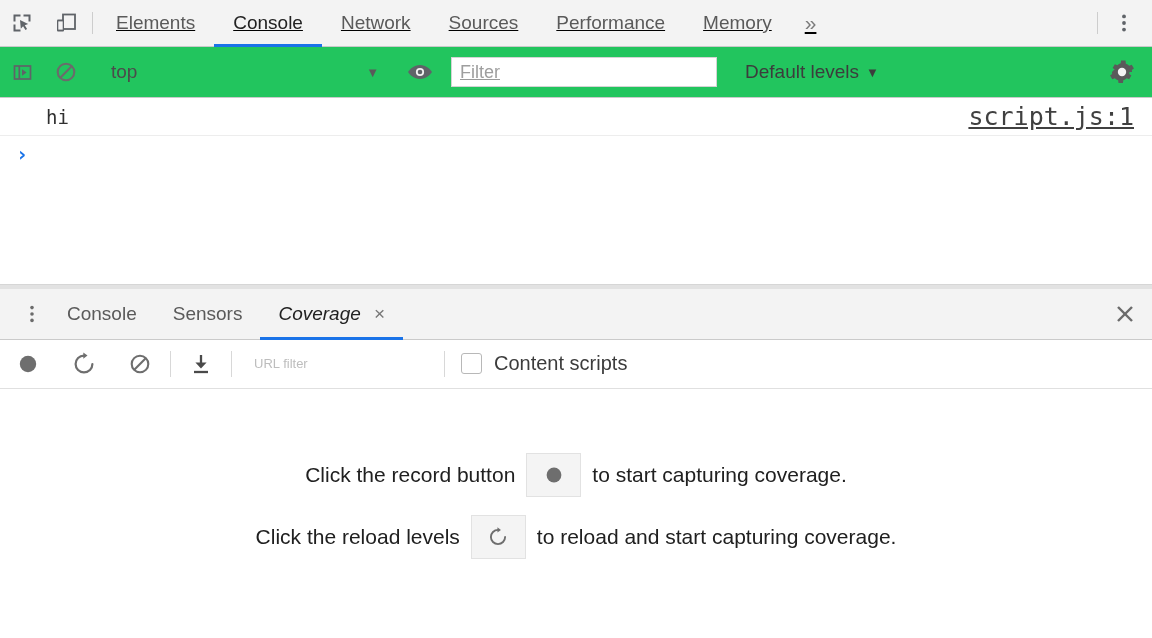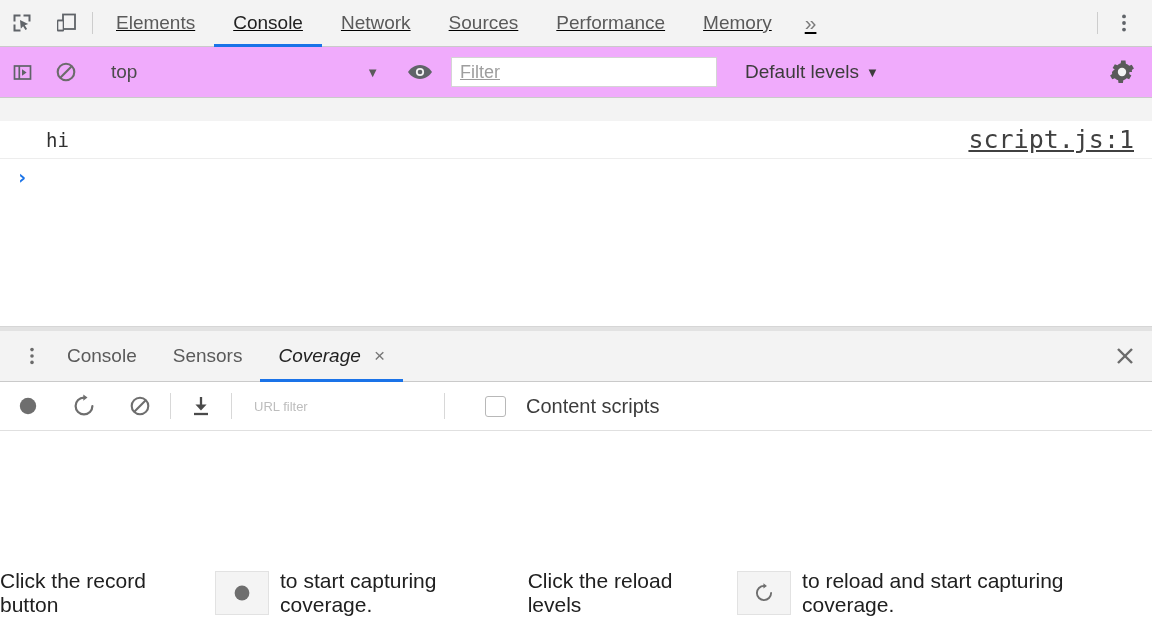--- a/index.html
+++ b/index.html
@@ -37,21 +37,21 @@
   .tab.active::after {
     content: ""; position: absolute; left: 0; right: 0; bottom: -1px;
     height: 3px; background: #1a73e8;
   }
   .tab.chev { font-size: 21px; padding: 0 14px; color: #7a7a7a; }
   .spacer { flex: 1 1 auto; }
 
   
   .consoletoolbar {
     height: 51px; flex: 0 0 51px;
-    background: #f0abfc;
+    background: #22c55e;
     border-bottom: 1px solid #cacaca;
     display: flex; align-items: center;
   }
   .ctx-select {
     display: flex; align-items: center; justify-content: space-between;
     width: 292px; height: 30px; padding: 0 10px 0 14px;
     font-size: 19px; color: #4b4b4b;
     cursor: default;
   }
   .ctx-select .caret { font-size: 13px; color: #5a5a5a; }
@@ -65,21 +65,21 @@
   }
   .filter-input::placeholder { color: #9e9e9e; opacity: 1; }
   .levels {
     display: flex; align-items: center; gap: 7px;
     font-size: 19px; color: #3c3c3c;
     padding: 0 14px; margin-left: 14px; cursor: default; white-space: nowrap;
   }
   .levels .caret { font-size: 13px; }
 
   
-  .console-body { flex: 1 1 auto; background: #fff; overflow: hidden; margin-top: 23px; }
+  .console-body { flex: 1 1 auto; background: #fff; overflow: hidden; }
   .msg-row {
     display: flex; align-items: center; justify-content: space-between;
     height: 38px; padding: 0 18px 0 46px;
     border-bottom: 1px solid #ededed;
     background: #fff;
   }
   .msg-text {
     font-family: "DejaVu Sans Mono", monospace;
     font-size: 19px; color: #303030;
   }
@@ -119,27 +119,27 @@
     display: flex; align-items: center;
   }
   .cov-icon { width: 56px; flex: 0 0 56px; display: flex; align-items: center; justify-content: center; }
   .cov-div { width: 1px; background: #d8d8d8; height: 26px; flex: 0 0 1px; margin: 0 2px; }
   .url-filter {
     width: 200px; height: 28px; border: none; outline: none; background: transparent;
     font-size: 13px; color: #b5b5b5; padding-left: 12px; margin-left: 8px;
     font-family: "Liberation Sans", sans-serif;
   }
   .url-filter::placeholder { color: #bdbdbd; opacity: 1; }
-  .cs-wrap { display: flex; align-items: center; gap: 20px; margin-left: 38px; }
+  .cs-wrap { display: flex; align-items: center; gap: 12px; margin-left: 14px; }
   .cs-box { width: 21px; height: 21px; border: 1px solid #b8b8b8; border-radius: 3px; background: #fff; }
   .cs-label { font-size: 20px; color: #3c3c3c; }
 
   
-  .cov-body { flex: 1 1 auto; background: #fff; display: flex; 
-              align-items: flex-end; justify-content: center; padding-bottom: 14px; }
+  .cov-body { flex: 1 1 auto; background: #fff; display: flex; flex-direction: column;
+              align-items: center; justify-content: center; padding-bottom: 14px; }
   .hint-row { display: flex; align-items: center; font-size: 21px; color: #202020; height: 62px; }
   .hint-btn {
     width: 55px; height: 44px; margin: 0 11px;
     background: #f4f4f4; border: 1px solid #e2e2e2;
     display: flex; align-items: center; justify-content: center;
   }
 </style>
 </head>
 <body>
 

